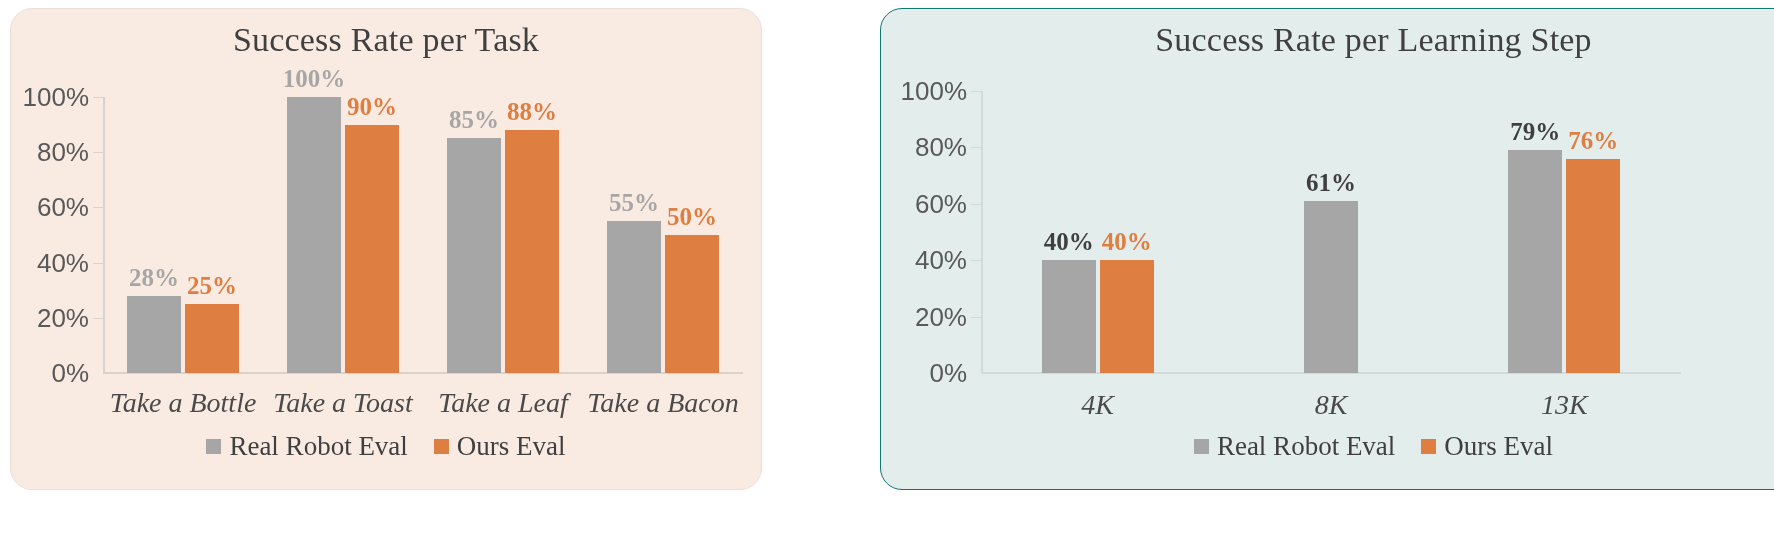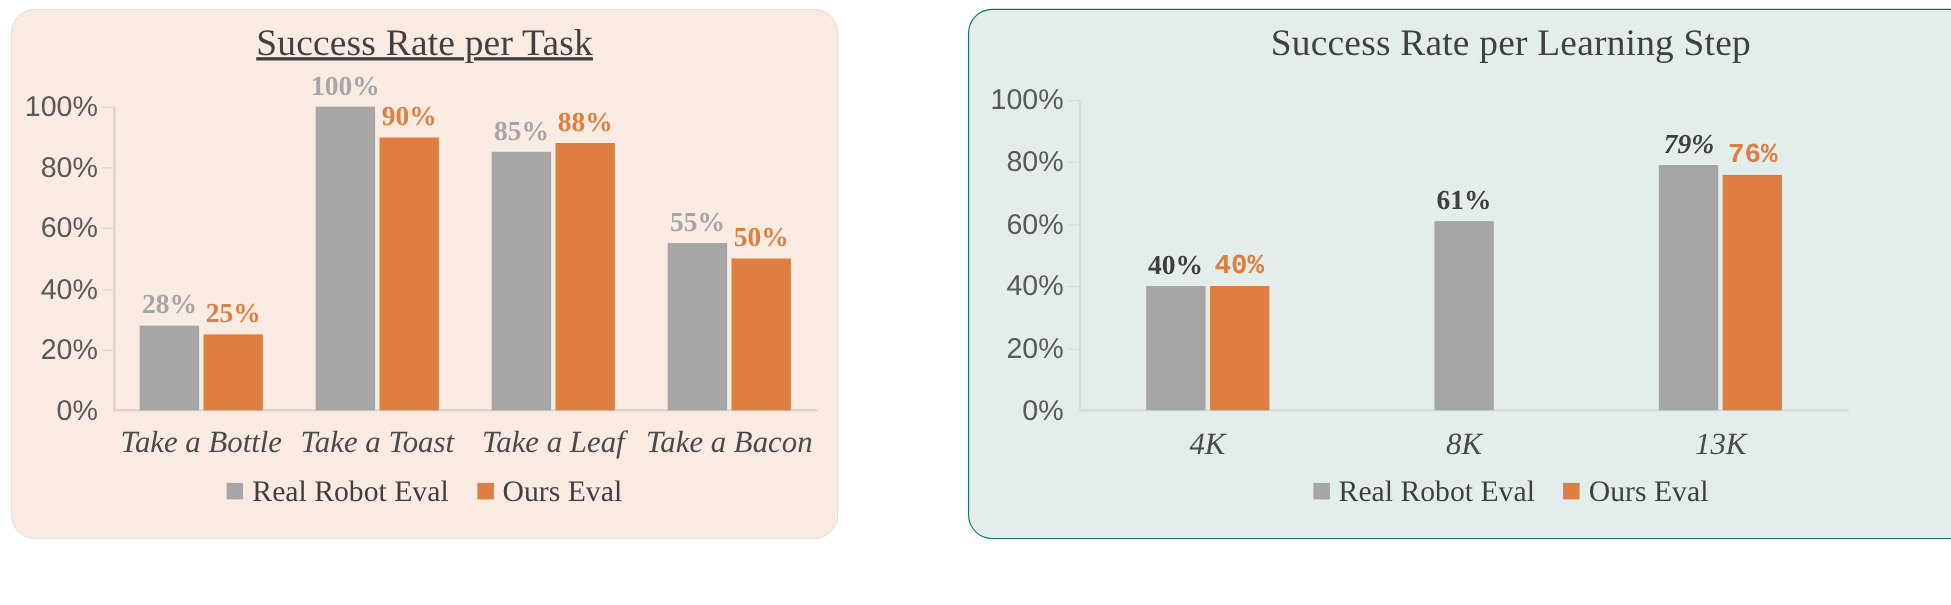--- a/index.html
+++ b/index.html
@@ -25,21 +25,21 @@
     left:880px; top:8px; width:987px; height:482px;
     background:#E3EDEC; 
     border:1px solid #0f766e;
   }
 
   .chart-title{
     position:absolute; left:0; right:0; text-align:center;
     font-size:34px; color:#404040; letter-spacing:.2px;
     font-family:"Liberation Serif", serif;
   }
-  #panel-left .chart-title{top:12px;text-decoration:underline;}
+  #panel-left .chart-title{top:12px;}
   #panel-right .chart-title{top:12px;}
 
   
   .plot{position:absolute;}
   #plot-left{left:92px; top:88px; width:640px; height:276px;}
   #plot-right{left:100px; top:82px; width:700px; height:282px;}
 
   .axis-line{
     position:absolute; left:0; top:0; width:2px; height:100%;
     background:#D9D2CD;
@@ -82,21 +82,21 @@
   .bar.s1{background:#DE7E41;}
 
   .vlabel{
     position:absolute; left:50%; transform:translateX(-50%);
     font-size:25px; font-weight:bold; white-space:nowrap;
     font-family:"Liberation Serif", serif;
   }
   #plot-left .vlabel.s0{color:#A6A6A6;}
   #plot-left .vlabel.s1{color:#DE7E41;}
   #plot-right .vlabel.s0{color:#3F3F3F;}
-  #plot-right .vlabel.s1{color:#DE7E41;font-family:Liberation Mono, monospace;}
+  #plot-right .vlabel.s1{color:#DE7E41;}
 
   .xlabels{
     position:absolute; left:0; width:100%;
     display:flex;
   }
   #plot-left .xlabels{top:100%; margin-top:14px;}
   #plot-right .xlabels{top:100%; margin-top:16px;}
   .xlabel{
     flex:1 1 0; text-align:center;
     font-size:28px; font-style:italic; color:#4a4a4a;
@@ -242,21 +242,21 @@
           </div>
         </div>
         <div class="group">
           <div class="bar-wrap">
             <div class="vlabel s0" style="bottom: calc(61% + 4px);">61%</div>
             <div class="bar s0" style="height: 61%;"></div>
           </div>
         </div>
         <div class="group">
           <div class="bar-wrap">
-            <div class="vlabel s0" style="bottom: calc(79% + 4px); font-style: italic;">79%</div>
+            <div class="vlabel s0" style="bottom: calc(79% + 4px);">79%</div>
             <div class="bar s0" style="height: 79%;"></div>
           </div>
           <div class="bar-wrap">
             <div class="vlabel s1" style="bottom: calc(76% + 4px);">76%</div>
             <div class="bar s1" style="height: 76%;"></div>
           </div>
         </div>
       </div>
 
       <div class="xlabels">

